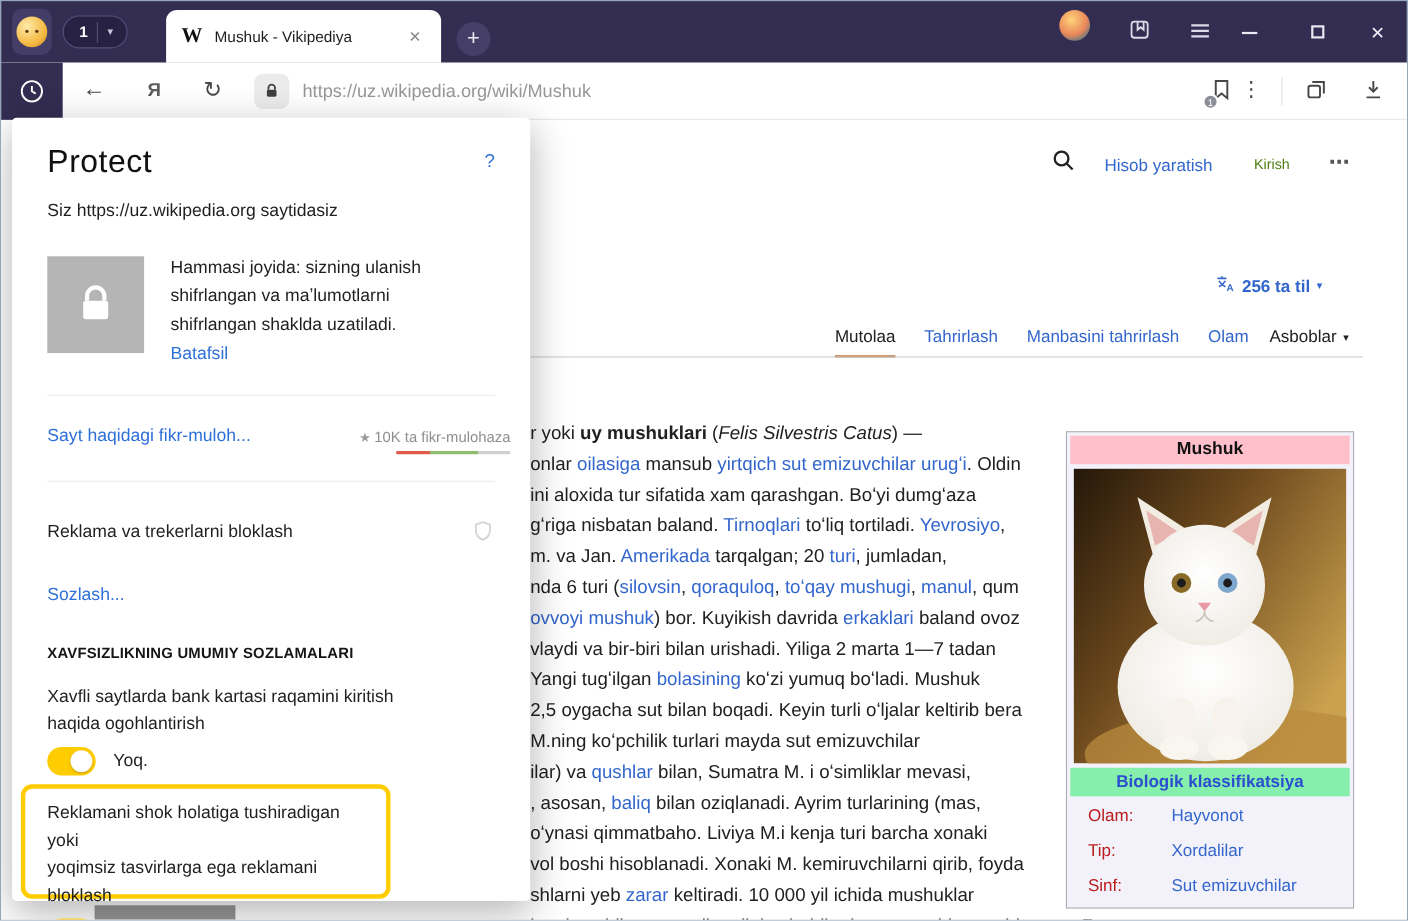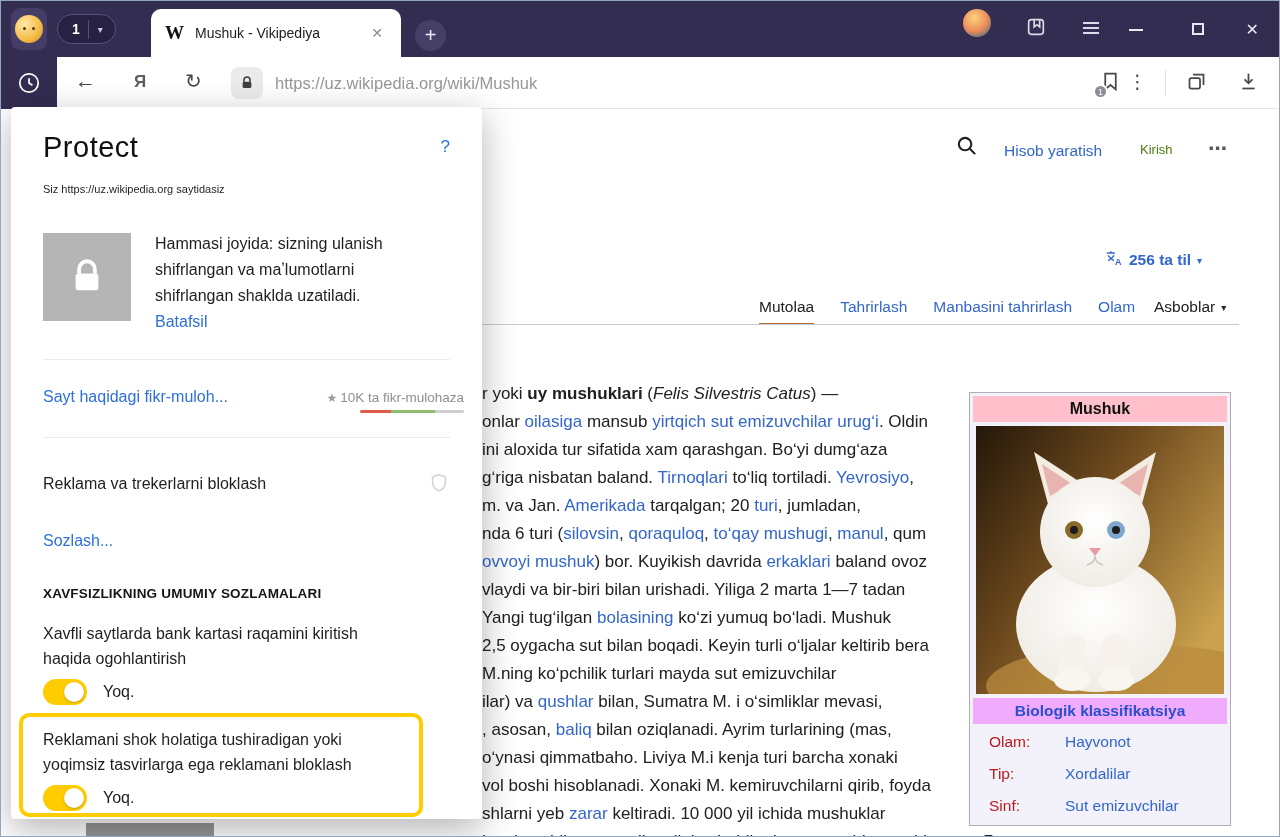--- a/index.html
+++ b/index.html
@@ -82,34 +82,34 @@
   .article { position:absolute; left:481px; top:271px; font-size:17px; line-height:28px; color:#202122; }
   .wline { height:28px; white-space:nowrap; }
   .wl { color:#3366cc; }
   .wb { font-weight:bold; }
   .wi { font-style:italic; }
 
   .infobox { position:absolute; left:968px; top:283px; width:262px; border:1px solid #adadb6;
              background:#f3f2fa; padding:3px; font-size:15.5px; }
   .ib-title { background:#ffc0cb; text-align:center; font-weight:bold; font-size:16px; color:#111; padding:4px 0; }
   .ib-img { display:block; margin:4px auto; }
-  .ib-class { background:#f0abfc; text-align:center; font-weight:bold; font-size:15.5px; color:#2b4fce; padding:4px 4px; }
+  .ib-class { background:#86efac; text-align:center; font-weight:bold; font-size:15.5px; color:#2b4fce; padding:4px 4px; }
   .ib-table { width:100%; border-collapse:collapse; margin-top:2px; }
   .ib-table td { padding:7px 6px; }
   .ib-table td.lbl { color:#b91c1c; width:86px; padding-left:16px; }
   .ib-table td.val { color:#3366cc; }
 
   .img-fragment { position:absolute; left:85px; top:714px; width:128px; height:22px; background:#979797; }
 
   
   .protect { position:absolute; left:10px; top:106px; width:471px; height:712px; background:#fff;
              box-shadow:0 10px 36px rgba(0,0,0,.30); border-radius:4px; z-index:50; color:#1f1f1f; }
   .p-logo { position:absolute; left:32px; top:24px; font-size:29px; letter-spacing:.5px; color:#101010; }
   .p-help { position:absolute; right:32px; top:30px; font-size:17px; color:#2e70d9; }
-  .p-site { position:absolute; left:32px; top:76px; font-size:11px; }
+  .p-site { position:absolute; left:32px; top:76px; font-size:16px; }
   .p-locksq { position:absolute; left:32px; top:126px; width:88px; height:88px; background:#b5b5b5;
               display:flex; align-items:center; justify-content:center; }
   .p-securetext { position:absolute; left:144px; top:124px; width:310px; font-size:16px; line-height:26px; }
   .p-details { position:absolute; left:144px; top:206px; font-size:16px; color:#2e70d9; }
   .p-div { position:absolute; left:32px; width:407px; height:1px; background:#ececec; }
   .d1 { top:252px; } .d2 { top:330px; }
   .p-fb-link { position:absolute; left:32px; top:281px; font-size:16px; color:#2e70d9; }
   .p-fb-right { position:absolute; right:18px; top:283px; text-align:right; font-size:13.5px; color:#8e8e8e; }
   .p-fb-right .star { color:#9a9a9a; margin-right:3px; font-size:12px; }
   .fb-bar { margin-top:5px; margin-left:auto; height:3px; width:104px; border-radius:2px;
@@ -119,21 +119,21 @@
   .p-sozlash { position:absolute; left:32px; top:425px; font-size:16px; color:#2e70d9; }
   .p-section { position:absolute; left:32px; top:479px; font-size:13.5px; font-weight:bold;
                letter-spacing:.2px; color:#151515; }
   .p-set1-text { position:absolute; left:32px; top:514px; font-size:16px; line-height:25px; }
   .p-toggle-row { display:flex; align-items:center; gap:16px; }
   .t1 { position:absolute; left:32px; top:572px; }
   .toggle { display:inline-block; width:44px; height:26px; border-radius:13px; background:#ffcc00; position:relative; }
   .toggle .knob { position:absolute; right:3px; top:3px; width:20px; height:20px; border-radius:50%;
                   background:#fff; box-shadow:0 1px 2px rgba(0,0,0,.25); }
   .tog-label { font-size:16px; color:#1f1f1f; }
-  .p-highlight { position:absolute; left:8px; top:606px; width:404px; height:104px;
+  .p-highlight { position:absolute; left:8px; top:606px; width:336px; height:104px;
                  border:4px solid #ffcc00; border-radius:10px; padding:10px 20px; background:#fff; }
   .p-set2-text { font-size:16px; line-height:25px; }
   .p-highlight .p-toggle-row { margin-top:8px; }
 </style>
 </head>
 <body>
 
 <div class="screen" data-interactable="false">
 
   <div class="titlebar" data-interactable="false">

